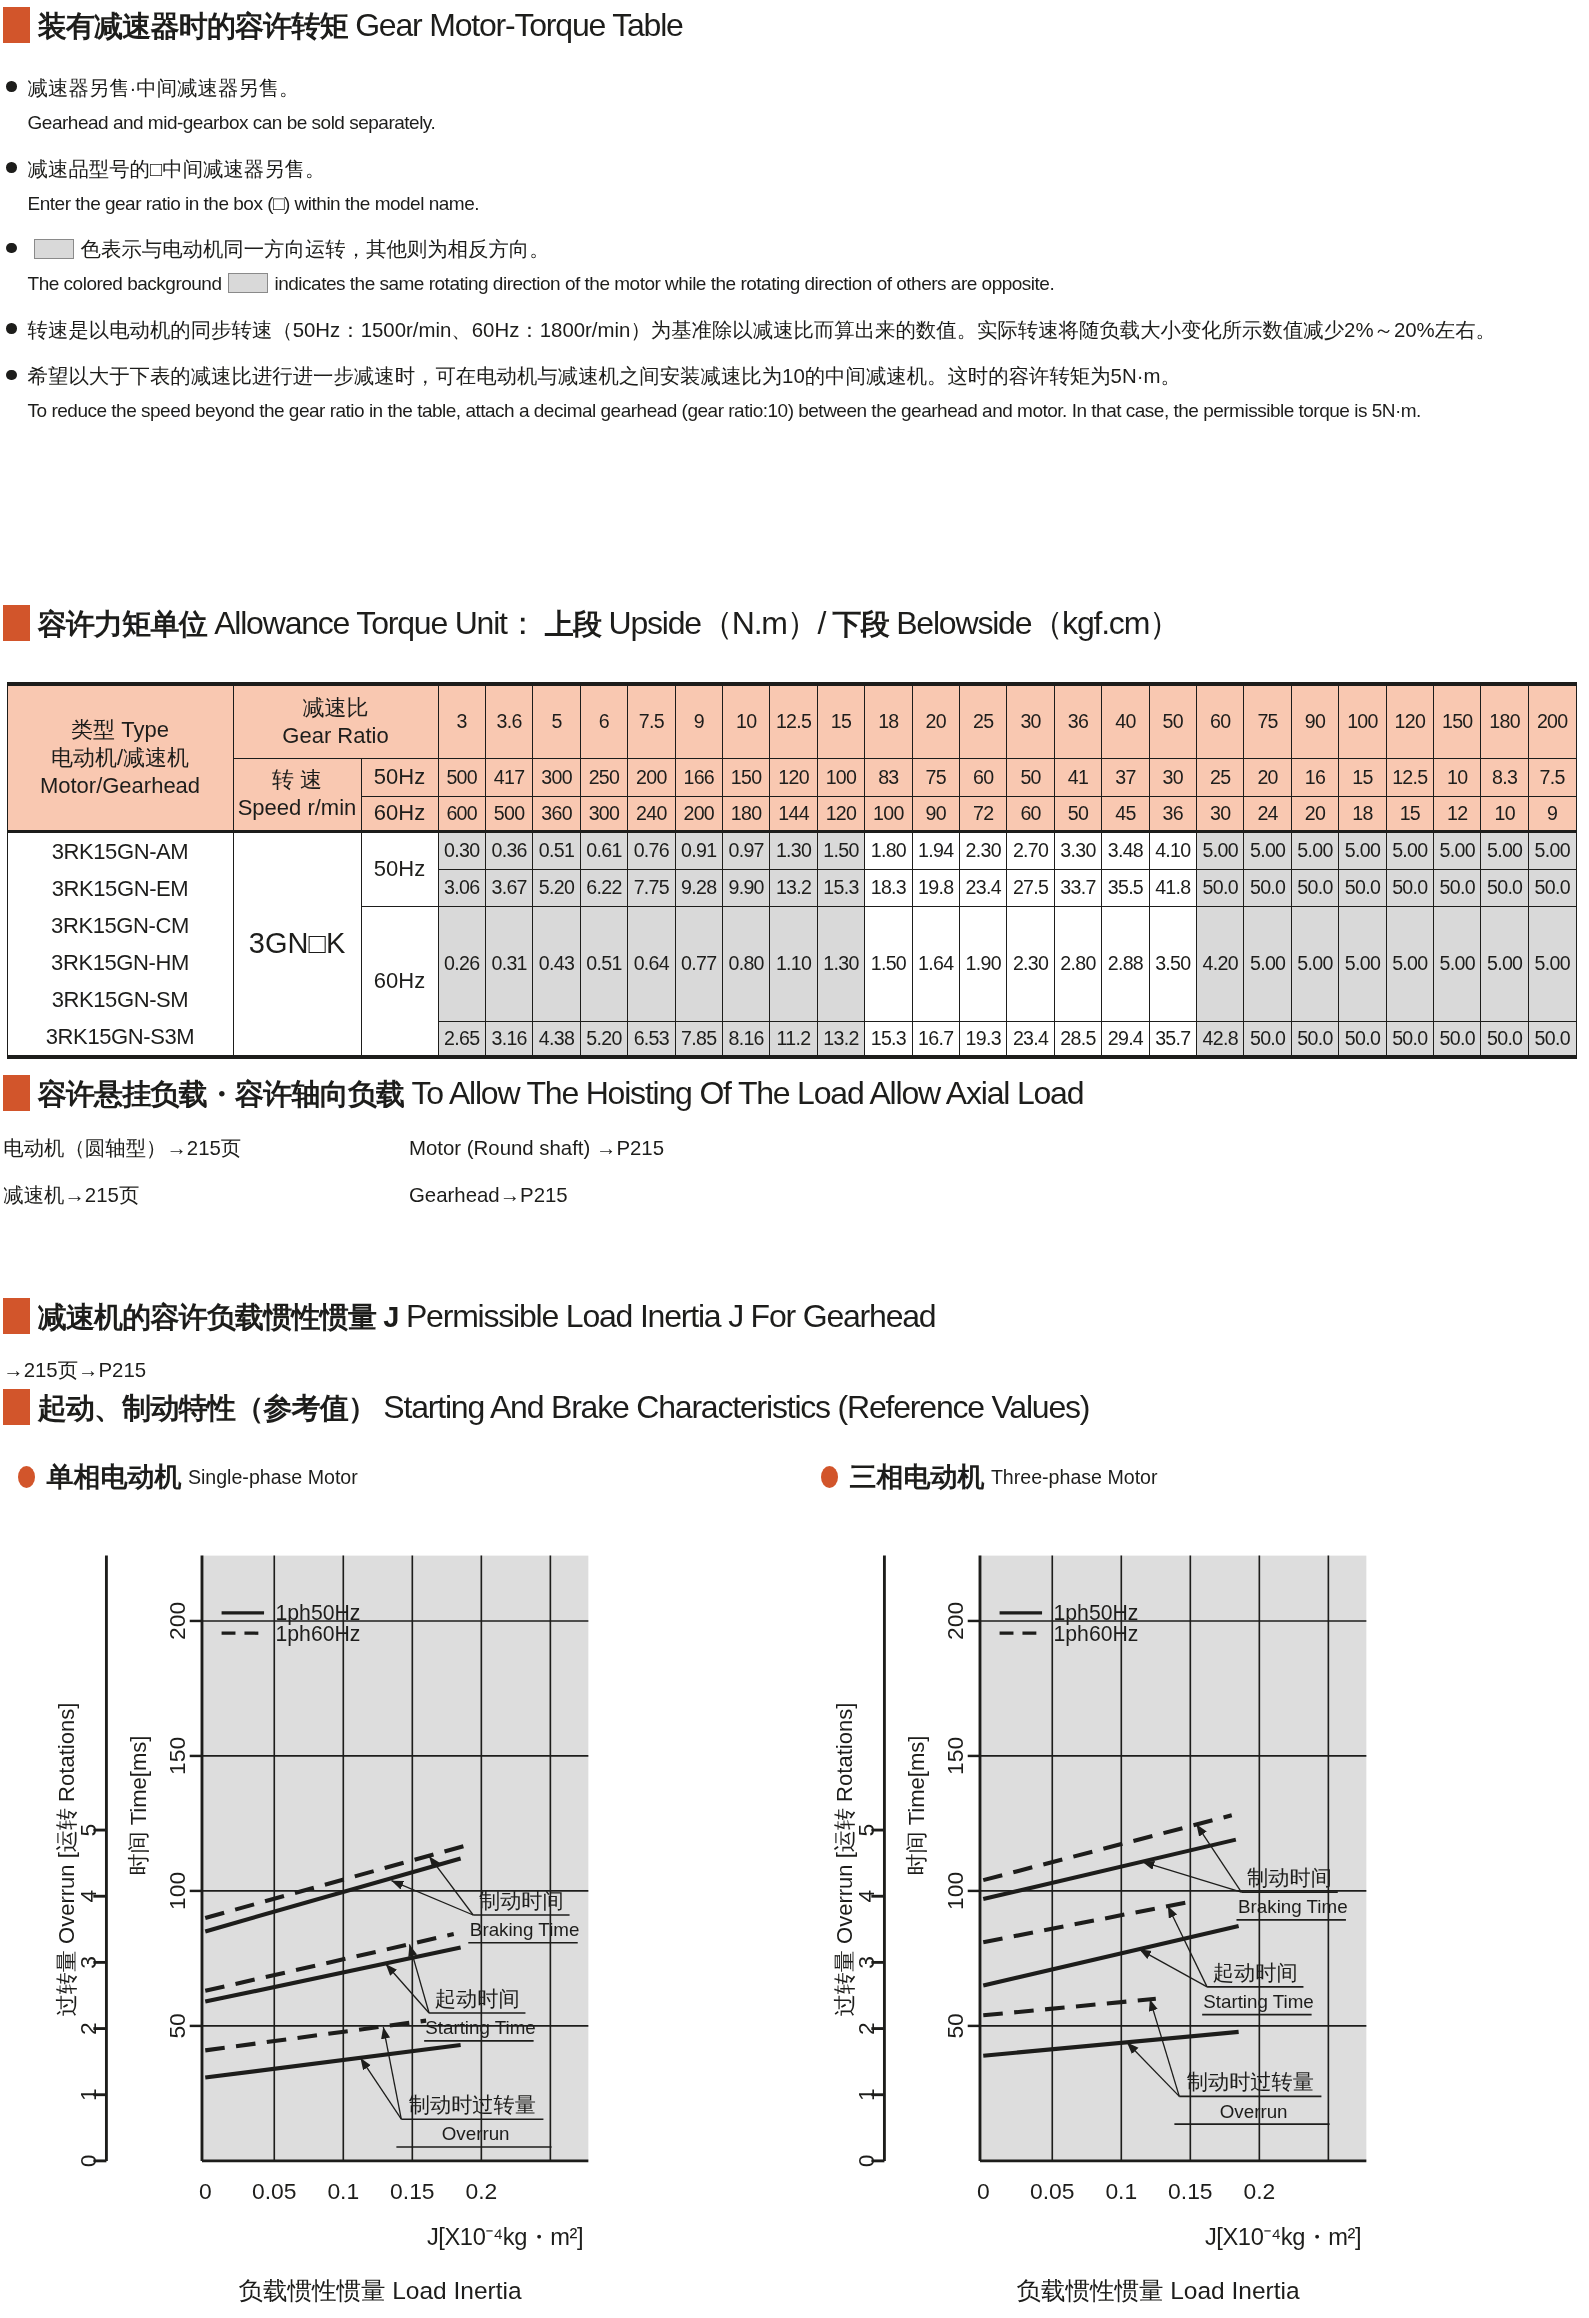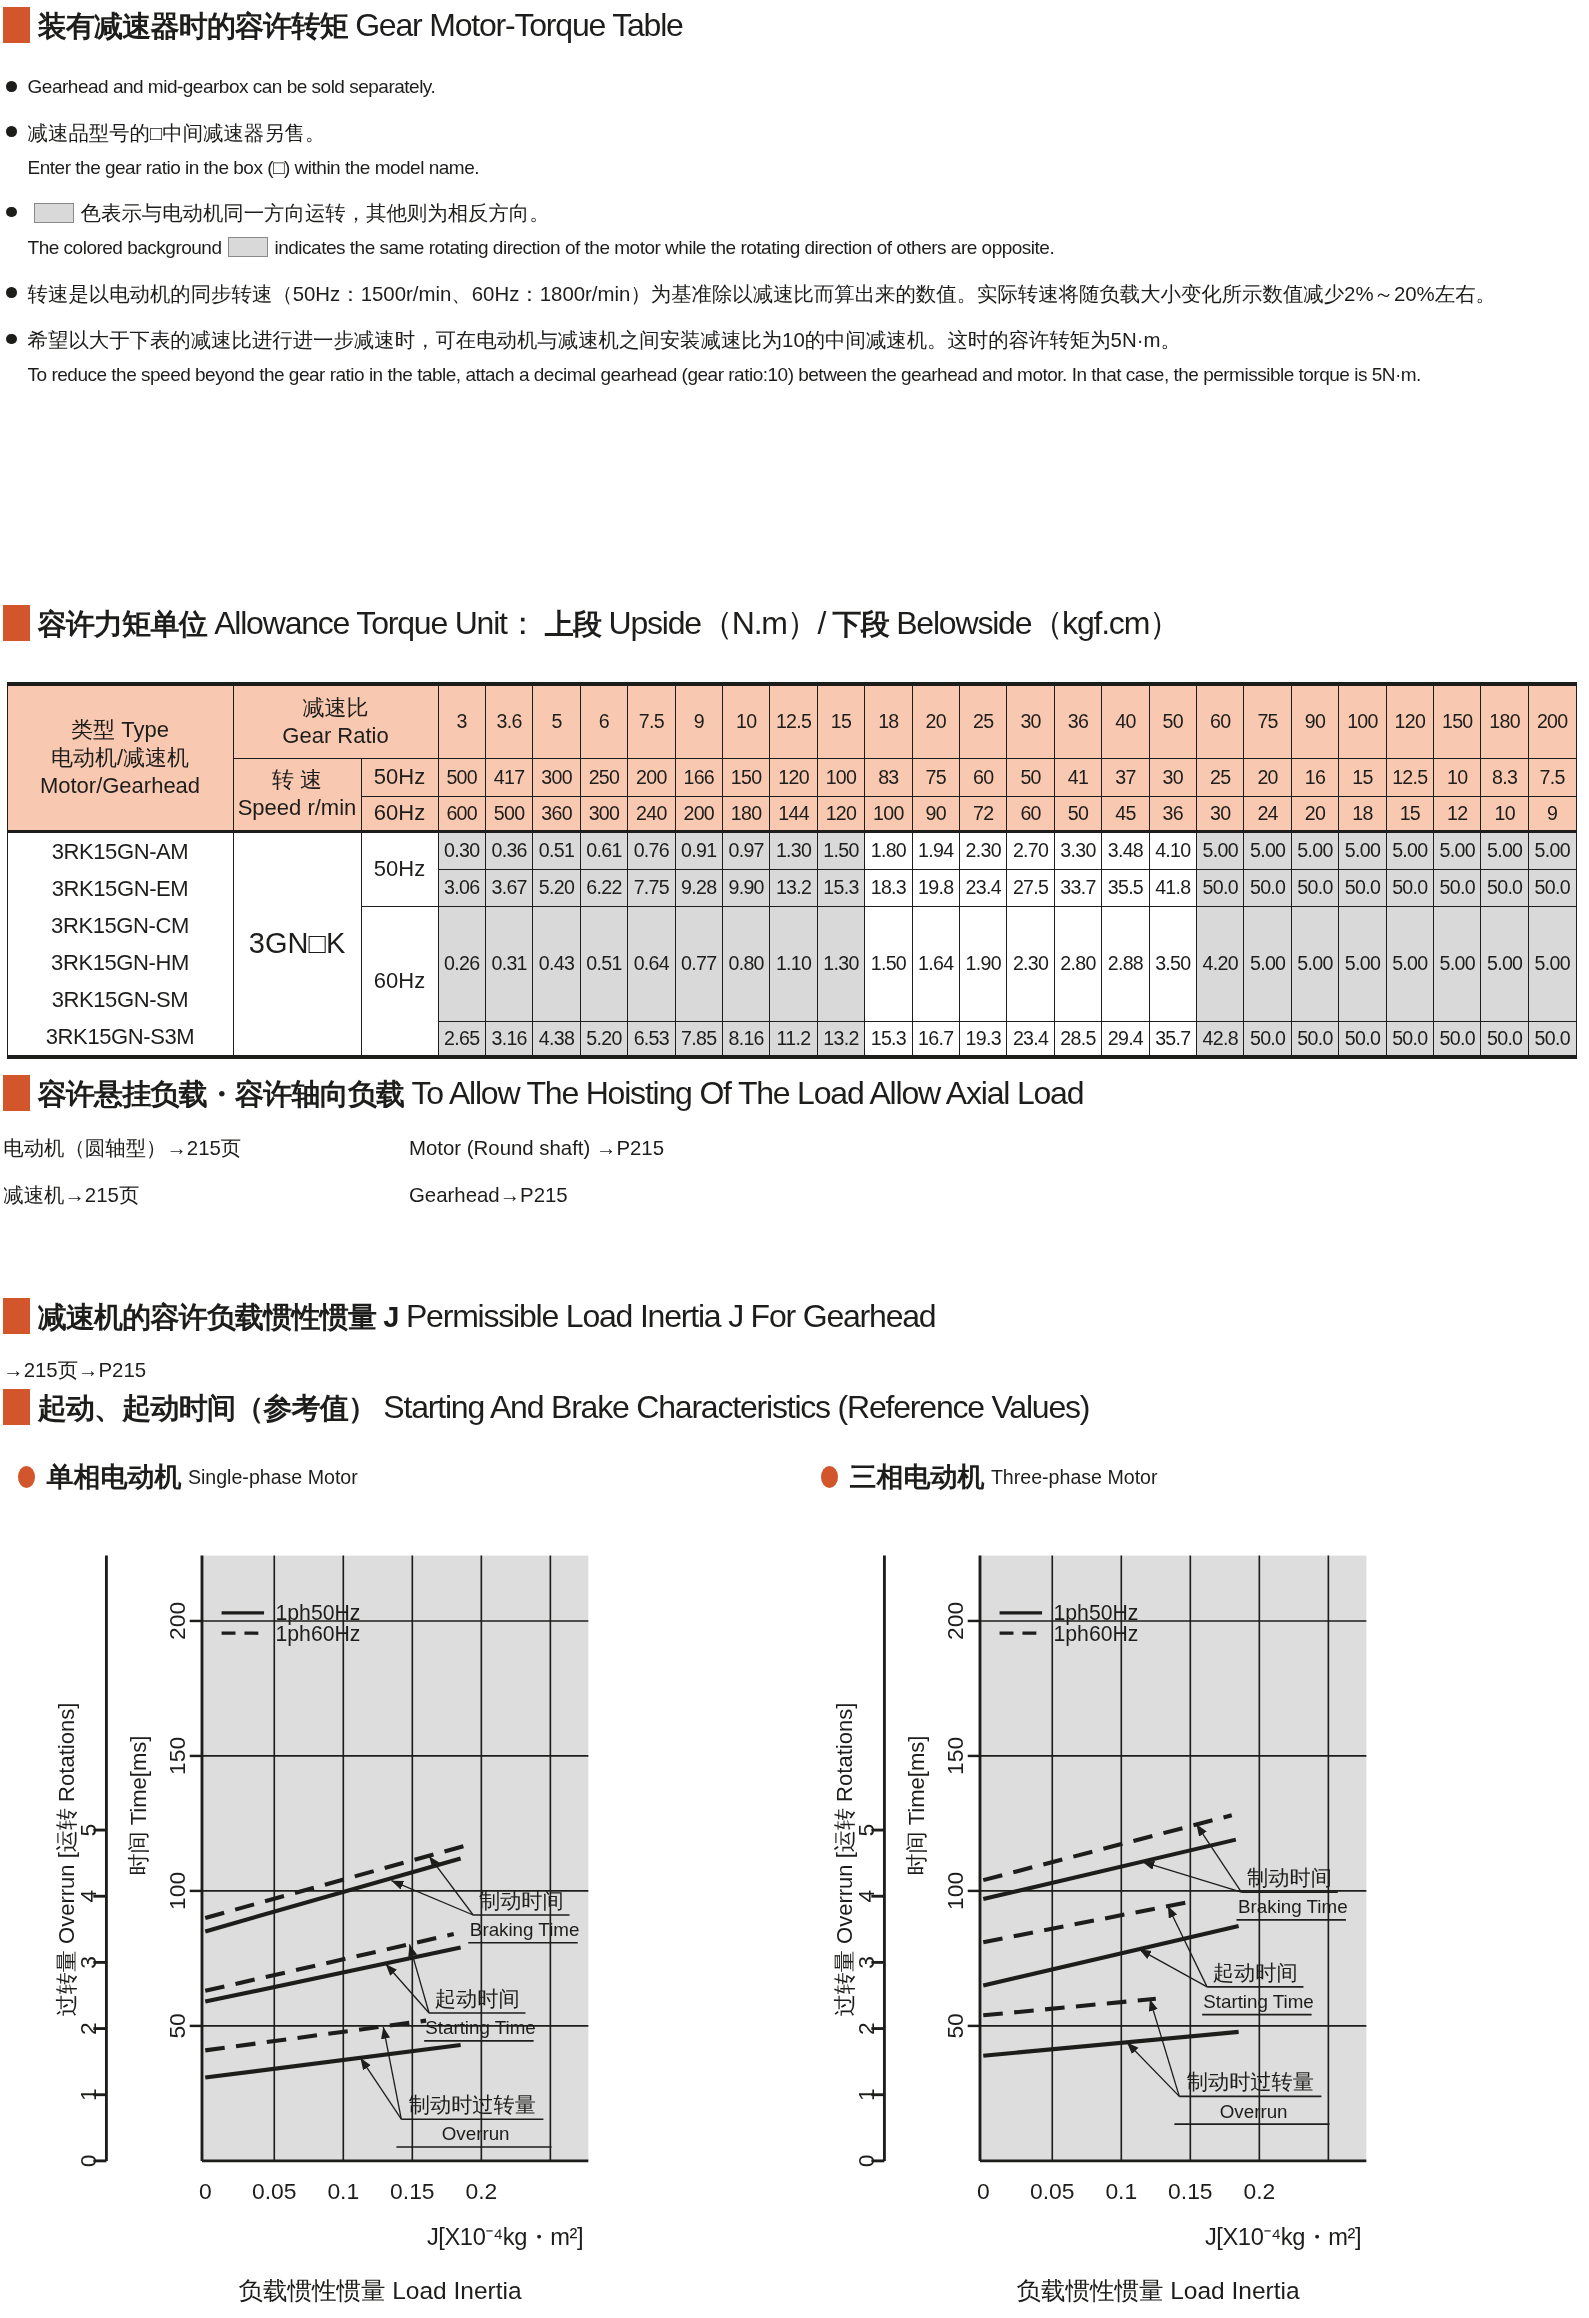--- a/index.html
+++ b/index.html
@@ -54,20 +54,21 @@
   <div class="sq"></div>
   <div class="sec-title">
     <span>装有减速器时的容许转矩</span>
     <span class="en">Gear Motor-Torque Table</span>
   </div>
 </div>
 
 <div class="abs bullets" style="left:1.6px;top:70px;">
   <div class="bullet">
     <span class="dot"></span>
+    <div class="b-zh">减速器另售·中间减速器另售。</div>
     <div class="b-en">Gearhead and mid-gearbox can be sold separately.</div>
   </div>
   <div class="bullet">
     <span class="dot"></span>
     <div class="b-zh">减速品型号的□中间减速器另售。</div>
     <div class="b-en">Enter the gear ratio in the box (□) within the model name.</div>
   </div>
   <div class="bullet">
     <span class="dot"></span>
     <div class="b-zh"><span class="swatch"></span><span>色表示与电动机同一方向运转，其他则为相反方向。</span></div>
@@ -331,21 +332,21 @@
   <div class="sec-title">
     <span>减速机的容许负载惯性惯量 J</span>
     <span class="en">Permissible Load Inertia J For Gearhead</span>
   </div>
 </div>
 <div class="abs ref" style="left:3.3px;top:1358px;">→215页→P215</div>
 
 <div class="abs sec-head" style="left:2.5px;top:1389px;">
   <div class="sq"></div>
   <div class="sec-title">
-    <span>起动、起动时间（参考值）</span>
+    <span>起动、制动特性（参考值）</span>
     <span class="en">Starting And Brake Characteristics (Reference Values)</span>
   </div>
 </div>
 
 <div class="abs mlabel" style="left:18px;top:1459px;">
   <div class="odot"></div>
   <span class="zh">单相电动机</span>
   <span class="en">Single-phase Motor</span>
 </div>
 <div class="abs mlabel" style="left:821px;top:1459px;">

